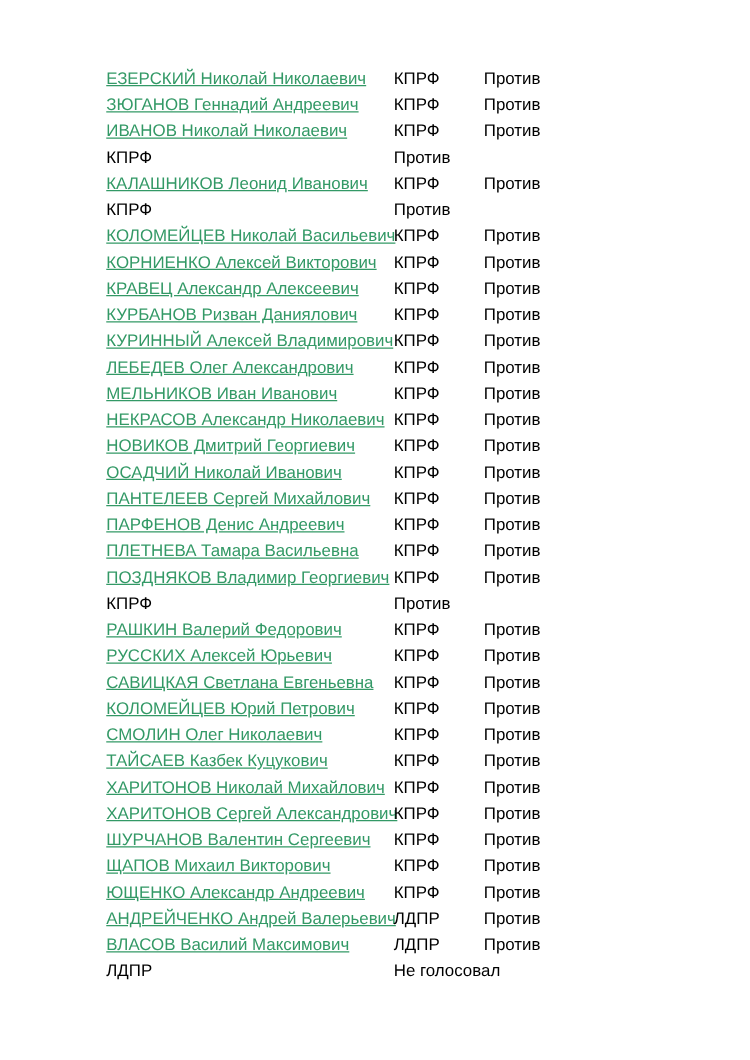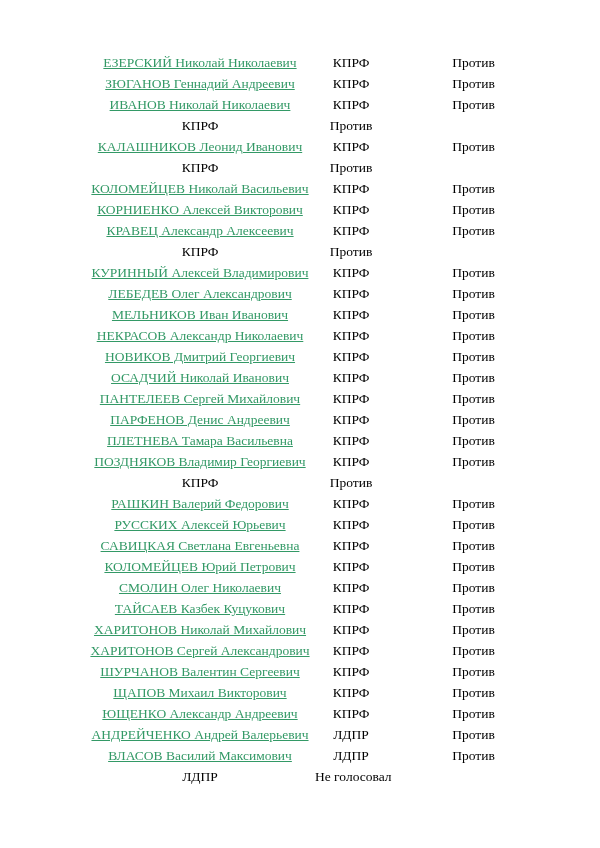--- a/index.html
+++ b/index.html
@@ -6,24 +6,23 @@
     margin: 0;
     padding: 0;
     background: #ffffff;
   }
   .page {
     position: relative;
     width: 600px;
     height: 848px;
     background: #ffffff;
     overflow: hidden;
-    font-family: Liberation Serif, serif;
+    font-family: Liberation Sans, sans-serif;
     font-size: 13.5px;
     color: #000000;
-    text-align: center;
   }
   .vote-list {
     position: absolute;
     top: 52px;
     left: 85px;
     right: 40px;
   }
   .vote-row {
     display: grid;
     grid-template-columns: 230px 72px auto;
@@ -92,20 +91,21 @@
     <span class="vote-cell">Против</span>
   </div>
 
   <div class="vote-row">
     <span class="deputy-name">КРАВЕЦ Александр Алексеевич</span>
     <span class="party-cell">КПРФ</span>
     <span class="vote-cell">Против</span>
   </div>
 
   <div class="vote-row">
+    <span class="deputy-name">КУРБАНОВ Ризван Даниялович</span>
     <span class="party-cell">КПРФ</span>
     <span class="vote-cell">Против</span>
   </div>
 
   <div class="vote-row">
     <span class="deputy-name">КУРИННЫЙ Алексей Владимирович</span>
     <span class="party-cell">КПРФ</span>
     <span class="vote-cell">Против</span>
   </div>
 

